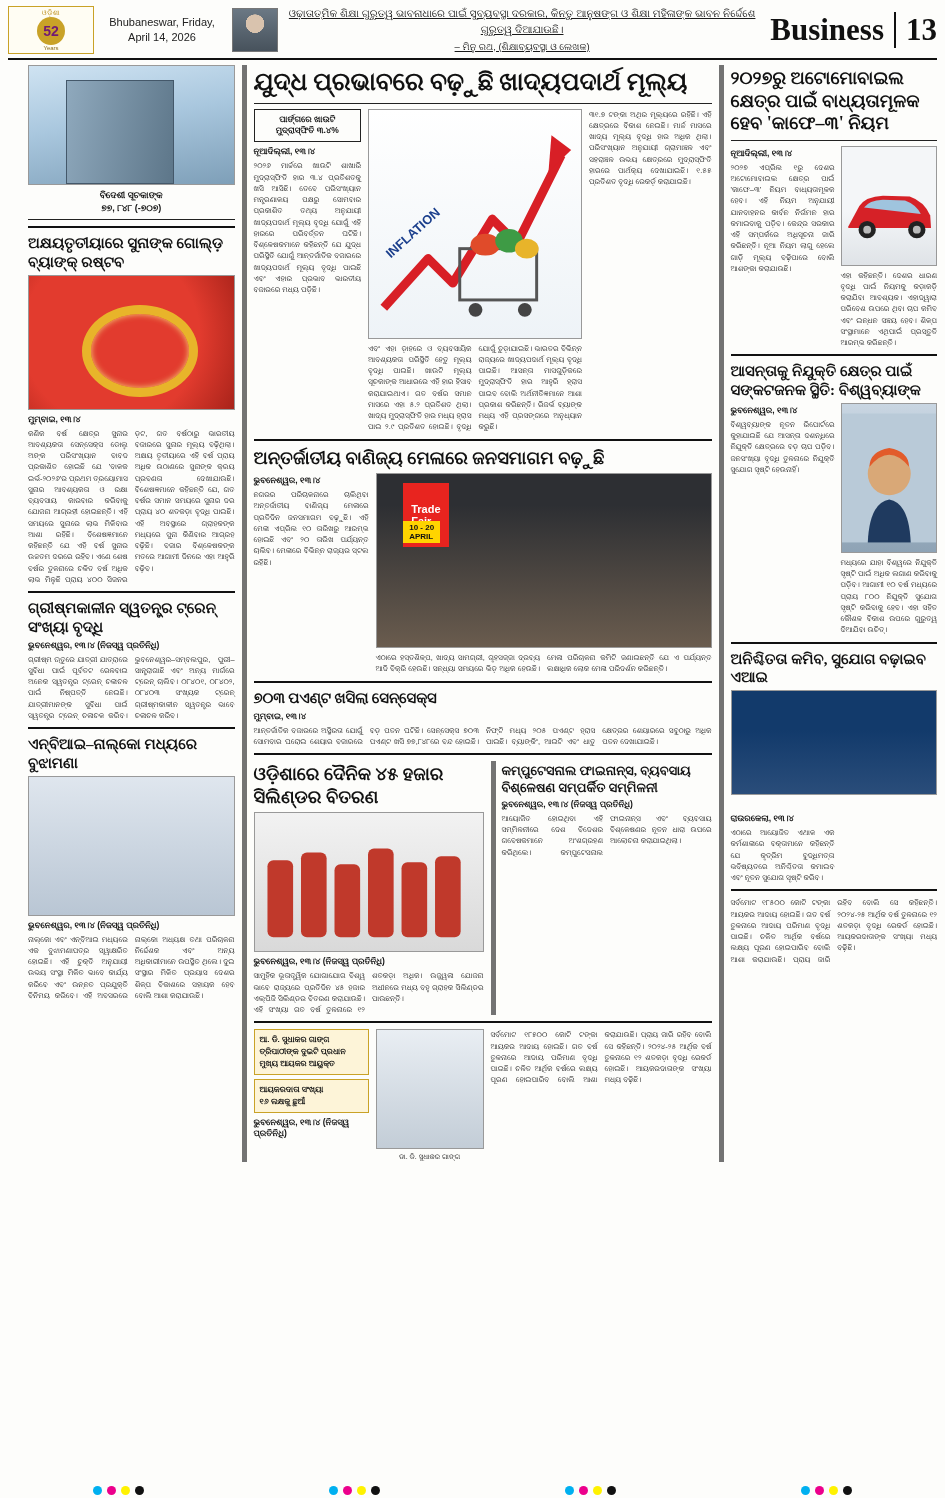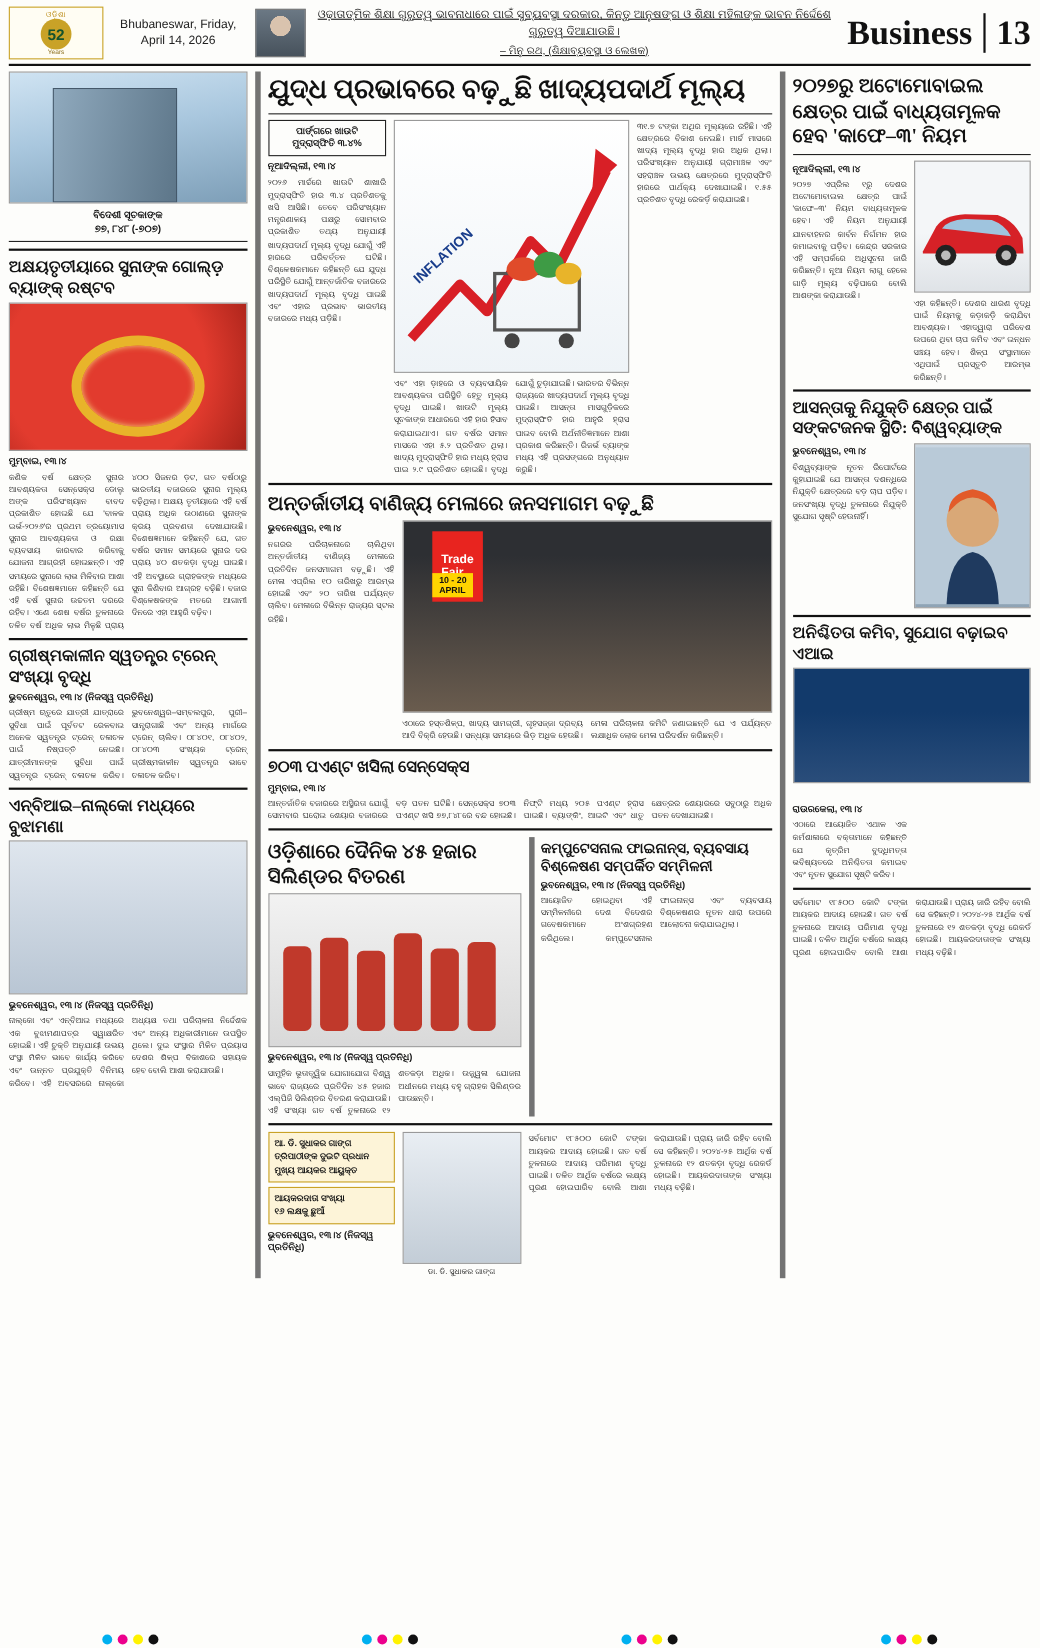--- a/index.html
+++ b/index.html
@@ -15,37 +15,37 @@
   .page { width:945px; height:1498px; padding:6px 8px 0 8px; position:relative; }
 
   
   .masthead { display:flex; align-items:center; border-bottom:2px solid #111; padding-bottom:4px; }
   .logo-badge {
     width:86px; height:48px; border:1px solid #c9a227; display:flex; flex-direction:column;
     align-items:center; justify-content:center; background:#fffdf3; margin-right:8px;
   }
   .logo-badge .ob-name { font-size:7px; color:#b8860b; letter-spacing:.5px; }
   .logo-badge .ob-circle {
-    width:28px; height:28px; border-radius:50%; background:#c9a227; color:#14532d;
+    width:28px; height:28px; border-radius:50%; background:#c9a227; color:#701a75;
     display:flex; align-items:center; justify-content:center; font-size:14px; font-weight:bold;
   }
   .logo-badge .ob-years { font-size:6px; color:#8a6d1b; }
   .dateline { font-size:11px; line-height:1.35; text-align:center; width:120px; color:#222; }
   .ed-photo { width:46px; height:44px; background:#9aa3ad; margin:0 10px; border:1px solid #777;
      background-image: radial-gradient(circle at 50% 35%, #d9c3ae 0 26%, transparent 27%),
        linear-gradient(#6b7884, #47525c); }
   .ed-quote { flex:1; font-size:10.5px; line-height:1.5; text-align:center; color:#1a1a1a;text-decoration:underline; }
   .ed-quote .sig { display:block; font-size:9.5px; margin-top:2px; }
   .sec-title { font-size:31px; font-weight:bold; font-family:"Liberation Serif", serif; padding:0 10px 0 14px; }
   .page-no { font-size:31px; font-weight:bold; font-family:"Liberation Serif", serif; border-left:2px solid #111; padding-left:10px; }
 
   
   .grid { display:flex; gap:7px; margin-top:5px; }
   .col { }
-  .c1 { width:220px; }
+  .c1 { width:220px;margin-left:20px; }
   .c2 { width:470px; }
   .c3 { width:232px; }
 
   .rule { border-top:1px solid #222; margin:5px 0; }
   .rule-thick { border-top:2px solid #111; margin:6px 0; }
   .vline { border-left:5px solid #737373; }
 
   h1.head {
     font-size:25px; line-height:1.22; font-weight:bold; margin:2px 0 4px 0;
     font-family:"Liberation Serif", serif; letter-spacing:-0.2px;
@@ -300,20 +300,21 @@
         </div>
         <div style="flex:1;">
           <div class="photo ph-man">
             <svg width="100%" height="100%" viewBox="0 0 110 150">
               <rect width="110" height="150" fill="#b9cad8"></rect>
               <path d="M30 150 Q32 104 55 100 Q78 104 80 150 Z" fill="#1f3a5f"></path>
               <circle cx="55" cy="70" r="25" fill="#d9a877"></circle>
               <path d="M32 62 Q55 34 78 62 Q78 44 55 40 Q32 44 32 62 Z" fill="#e25b2a"></path>
             </svg>
           </div>
+          <div class="body-text mt4">ମଧ୍ୟରେ ଯାହା ବିଶ୍ୱରେ ନିଯୁକ୍ତି ସୃଷ୍ଟି ପାଇଁ ଅଧିକ ଲଗାଣ କରିବାକୁ ପଡ଼ିବ। ଆଗାମୀ ୧୦ ବର୍ଷ ମଧ୍ୟରେ ପ୍ରାୟ ୮୦୦ ନିଯୁକ୍ତି ସୁଯୋଗ ସୃଷ୍ଟି କରିବାକୁ ହେବ। ଏହା ସହିତ କୌଶଳ ବିକାଶ ଉପରେ ଗୁରୁତ୍ୱ ଦିଆଯିବା ଉଚିତ୍।</div>
         </div>
       </div>
 
       <div class="rule-thick"></div>
 
       <h3 class="head3">ଅନିଶ୍ଚିତତା କମିବ, ସୁଯୋଗ ବଢ଼ାଇବ ଏଆଇ</h3>
       <div class="photo ph-group"></div>
       <div style="display:flex; gap:6px; margin-top:16px;">
         <div style="width:104px;">
           <div class="kicker">ରାଉରକେଲା, ୧୩।୪</div>

